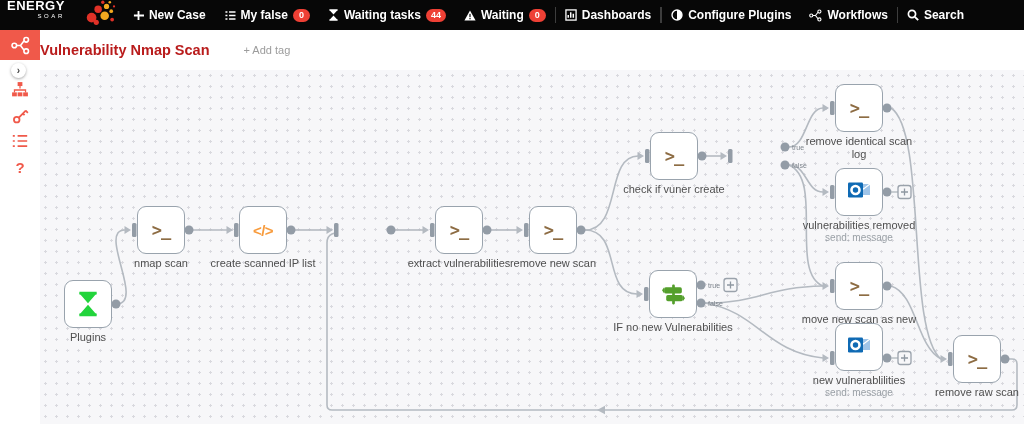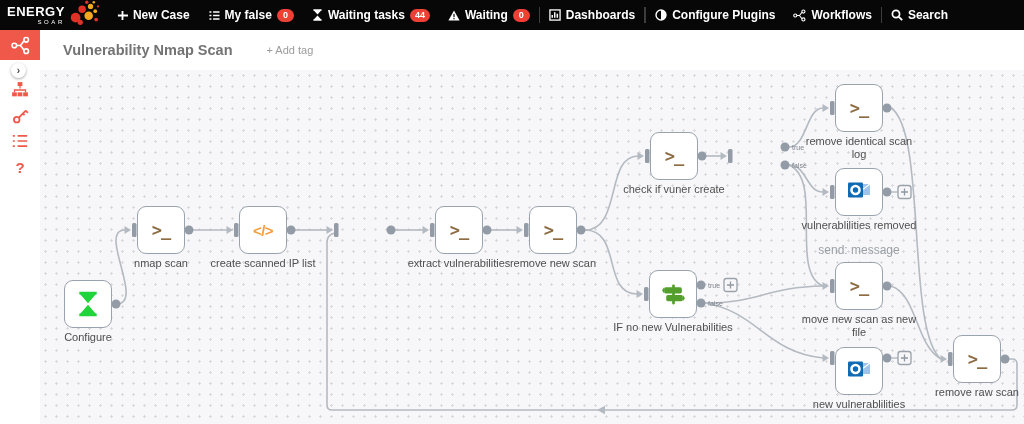--- a/index.html
+++ b/index.html
@@ -2,21 +2,21 @@
 <html><head>
 <meta charset="utf-8">
 <style>
   html,body{margin:0;padding:0}
   body{width:1024px;height:424px;position:relative;overflow:hidden;
        font-family:"Liberation Sans",sans-serif;background:#fff}
 
   
   .topnav{position:absolute;left:0;top:0;width:1024px;height:30px;background:#070707;
           display:flex;align-items:center;color:#fff;z-index:40}
-  .brand{display:flex;align-items:center;gap:3px;padding:0 8px 0 7px;cursor:pointer}
+  .brand{display:flex;align-items:flex-start;gap:19px;padding:0 8px 0 7px;cursor:pointer}
   .brand-text{display:flex;flex-direction:column;align-items:flex-end;line-height:1}
   .brand-l1{font-size:13px;font-weight:bold;letter-spacing:.5px}
   .brand-l2{font-size:6px;letter-spacing:2.6px;margin-top:1px}
   .nav-items{display:flex;align-items:center;height:30px}
   .nav-item{display:flex;align-items:center;gap:5px;padding:0 9px;height:30px;
             font-size:12px;font-weight:600;cursor:pointer;white-space:nowrap}
   .nav-item svg{display:block}
   .nav-div{width:1px;height:16px;background:#3d3d3d;align-self:center}
   .badge{background:#ee4035;color:#fff;font-size:9px;font-weight:700;border-radius:9px;
          padding:2px 5px;line-height:1;min-width:7px;text-align:center}
@@ -27,36 +27,36 @@
              justify-content:center;cursor:pointer}
   .sb-toggle{position:absolute;left:11px;top:33px;width:15px;height:15px;border-radius:50%;
              background:#fff;box-shadow:0 1px 3px rgba(0,0,0,.35);display:flex;align-items:center;
              justify-content:center;font-size:10px;font-weight:bold;color:#444;cursor:pointer;line-height:1}
   .sb-icon{position:absolute;left:50%;transform:translateX(-50%);color:#f0594a;cursor:pointer}
   .sb-q{font-size:15px;font-weight:bold;color:#f0594a}
 
   
   .wf-header{position:absolute;left:40px;top:30px;right:0;height:40px;background:#fff;
              display:flex;align-items:center;z-index:20}
-  .wf-title{margin-left:23px;font-size:14.5px;font-weight:600;color:#737373}
+  .wf-title{font-size:14.5px;font-weight:600;color:#b91c1c}
   .wf-addtag{margin-left:34px;font-size:11px;color:#9c9c9c;cursor:pointer}
 
   
   .canvas{position:absolute;left:40px;top:70px;right:0;bottom:0;background:#f7f7f9;
           background-image:radial-gradient(#d9d9de 1px,transparent 1.2px);
           background-size:11px 11px;z-index:1;overflow:hidden}
   #wires{position:absolute;left:40px;top:70px;z-index:2;pointer-events:none}
   #nodes{position:absolute;left:40px;top:70px;right:0;bottom:0;z-index:3}
 
   .node{position:absolute;width:48px;height:48px;background:#fff;border:1.7px solid #99a3ad;
         border-radius:9px;display:flex;align-items:center;justify-content:center;cursor:pointer;
         box-sizing:border-box}
   .node-label{position:absolute;top:50px;left:50%;transform:translateX(-50%);width:122px;
               text-align:center;font-size:11px;color:#4f4f4f;line-height:1.18}
-  .node-sub{font-size:12px;color:#9aa0a6;margin-top:11px}
+  .node-sub{font-size:10px;color:#9aa0a6;margin-top:0}
 
   .t-icon{font-family:"DejaVu Sans Mono",monospace;font-weight:bold;font-size:17px;
           color:#8d6c43;letter-spacing:-1px}
   .c-icon{font-weight:800;font-size:15px;color:#f89b3c;letter-spacing:-.5px}
   .g-icon{display:grid;grid-template-columns:10px 10px;gap:2px}
   .g-icon i{display:block;width:10px;height:10px;background:#1a7f44;border-radius:1px}
 </style>
 </head>
 <body>
 
@@ -294,21 +294,21 @@
   </svg>
 <div id="nodes">
     <div class="node" style="left: 24px; top: 210px;">
       <span style="display:flex">
         <svg width="24" height="26" viewBox="0 0 22 24">
           <path d="M3 2h16L11 11.2z M3 22h16L11 12.8z" fill="#22d43c"></path>
           <path d="M3 2h16M3 22h16" stroke="#22d43c" stroke-width="2.4"></path>
         </svg>
       </span>
       <div class="node-label">
-        <div>Configure</div>
+        <div>Plugins</div>
       </div>
     </div>
     <div class="node" style="left: 97px; top: 136px;">
       <span style="display:flex">
         <span class="t-icon">&gt;_</span>
       </span>
       <div class="node-label">
         <div>nmap scan</div>
       </div>
     </div>
@@ -355,21 +355,21 @@
     <div class="node" style="left: 795px; top: 98px;">
       <span style="display:flex">
         <svg width="27" height="24" viewBox="0 0 27 24">
           <rect x="11" y="4" width="13" height="11" fill="#9fc4e8"></rect>
           <path d="M11 4l6.5 5L24 4" stroke="#fff" stroke-width="1.2" fill="none"></path>
           <rect x="2" y="2.5" width="15" height="15" rx="1.2" fill="#0f6ab4"></rect>
           <circle cx="9.5" cy="10" r="4" fill="none" stroke="#fff" stroke-width="2.6"></circle>
         </svg>
       </span>
       <div class="node-label">
-        <div>vulnerablilities removed</div>
+        <div>vulnerabilities removed</div>
         <div class="node-sub">send: message</div>
       </div>
     </div>
     <div class="node" style="left: 609px; top: 200px;">
       <span style="display:flex">
         <svg width="25" height="25" viewBox="0 0 24 24">
           <rect x="10.7" y="2.5" width="2.6" height="19" rx="1" fill="#549f2c"></rect>
           <rect x="3" y="5" width="17" height="6" rx="1.6" fill="#549f2c"></rect>
           <rect x="5" y="12.5" width="16" height="6" rx="1.6" fill="#549f2c"></rect>
           <path d="M3 5l-2 3 2 3z M21 12.5l2 3-2 3z" fill="#549f2c"></path>
@@ -380,21 +380,21 @@
       </div>
     </div>
     <div class="node" style="left: 795px; top: 192px;">
       <span style="display:flex">
         <span class="t-icon">&gt;_</span>
       </span>
       <div class="node-label">
         <div>move new scan as new file</div>
       </div>
     </div>
-    <div class="node" style="left: 795px; top: 277px;">
+    <div class="node" style="left: 795px; top: 253px;">
       <span style="display:flex">
         <svg width="27" height="24" viewBox="0 0 27 24">
           <rect x="11" y="4" width="13" height="11" fill="#9fc4e8"></rect>
           <path d="M11 4l6.5 5L24 4" stroke="#fff" stroke-width="1.2" fill="none"></path>
           <rect x="2" y="2.5" width="15" height="15" rx="1.2" fill="#0f6ab4"></rect>
           <circle cx="9.5" cy="10" r="4" fill="none" stroke="#fff" stroke-width="2.6"></circle>
         </svg>
       </span>
       <div class="node-label">
         <div>new vulnerablilities</div>

